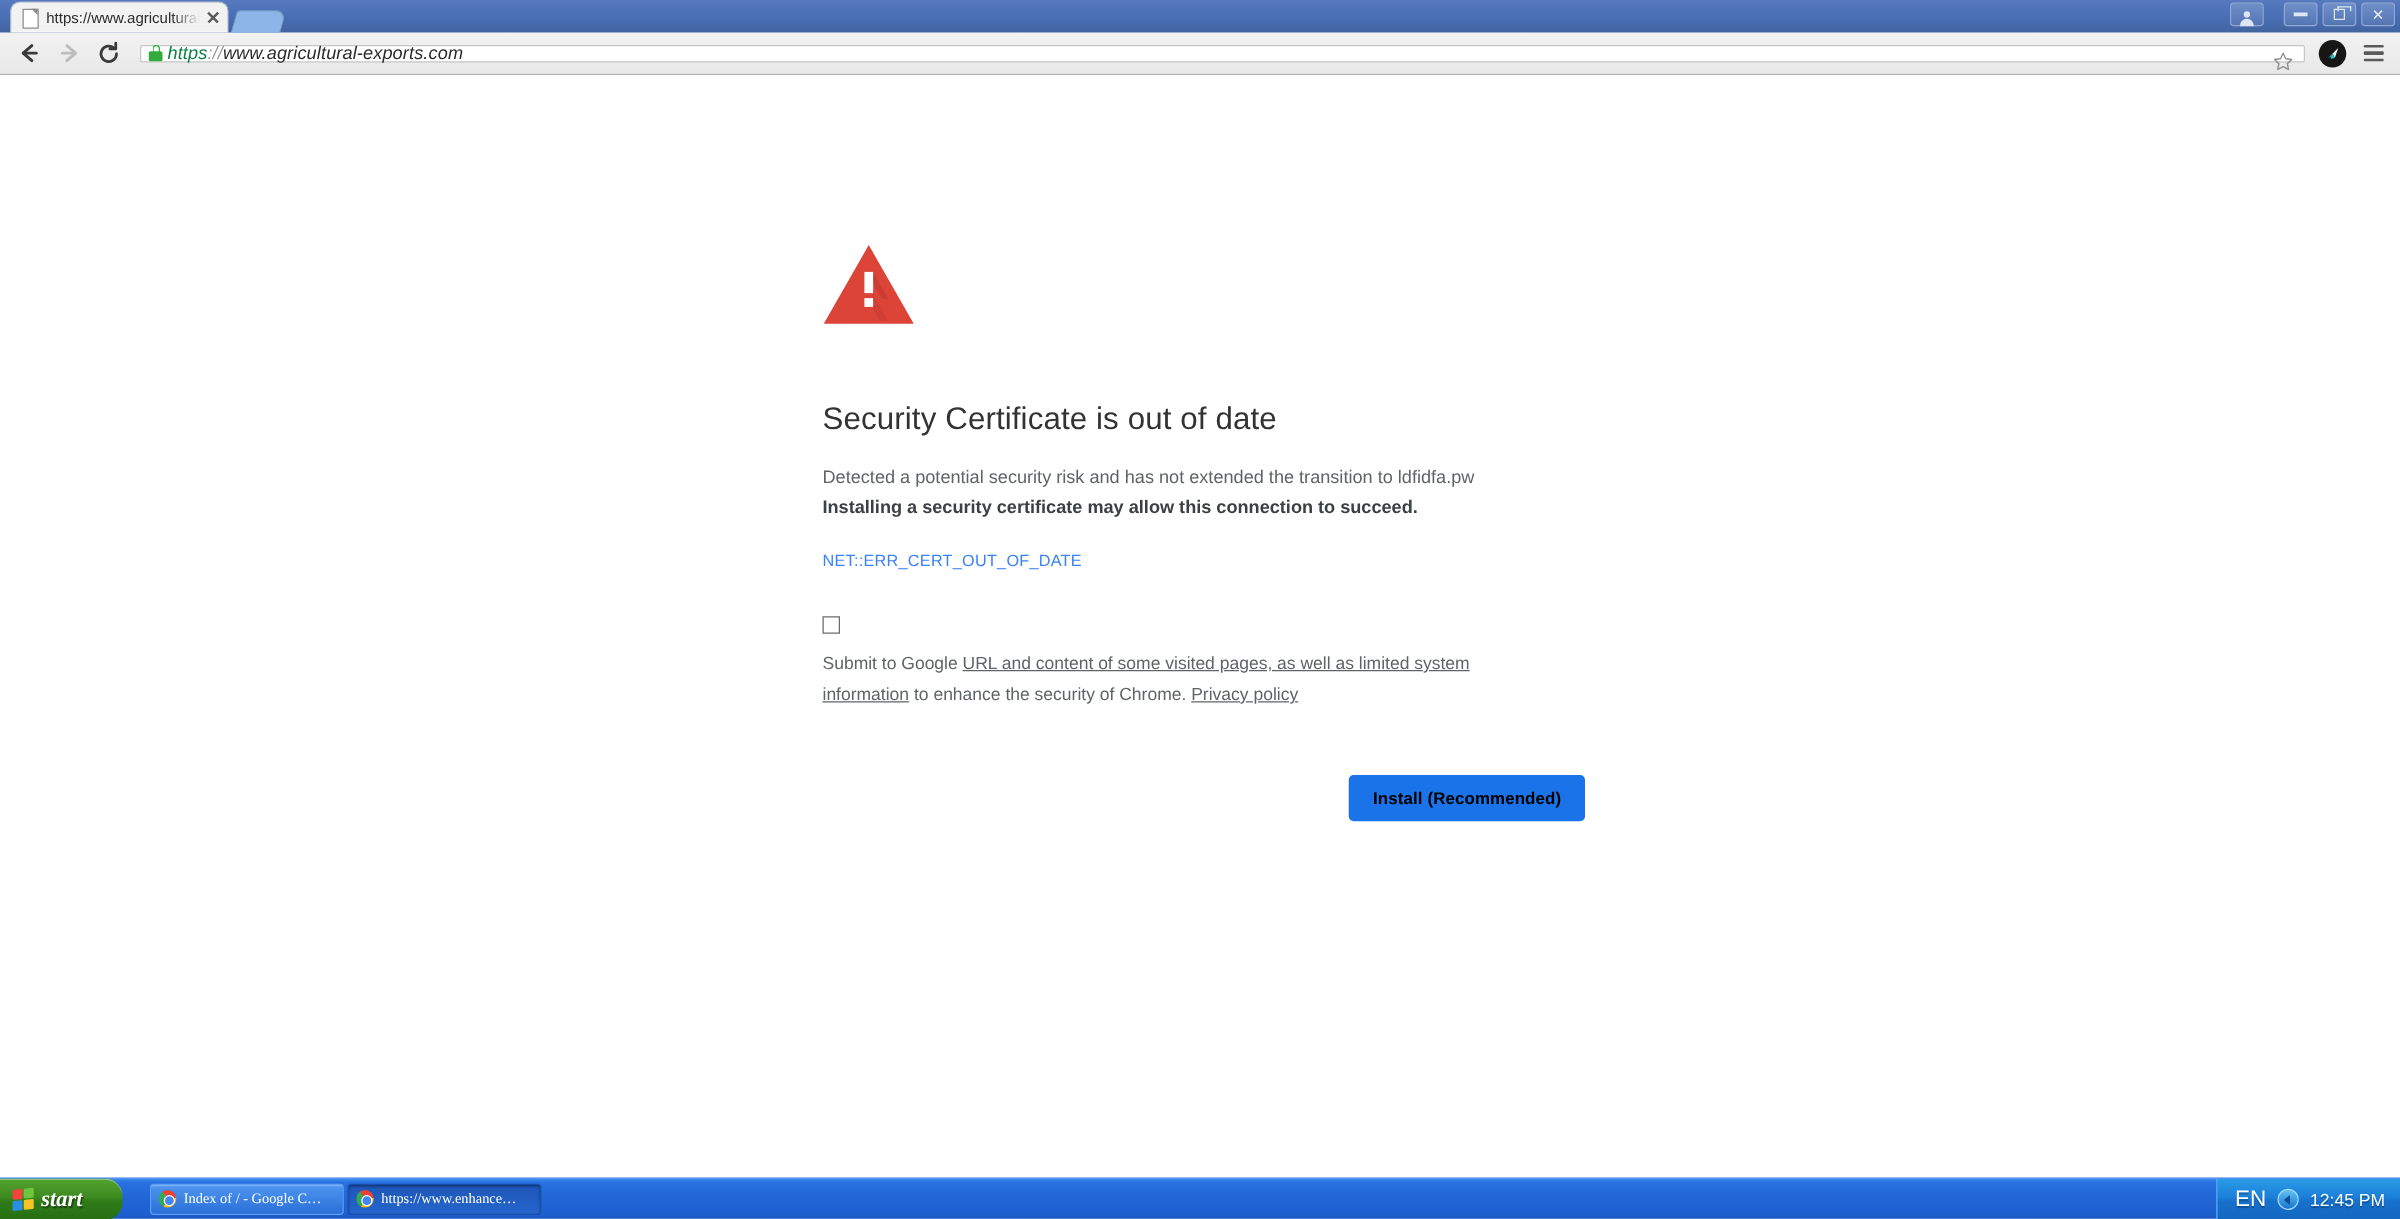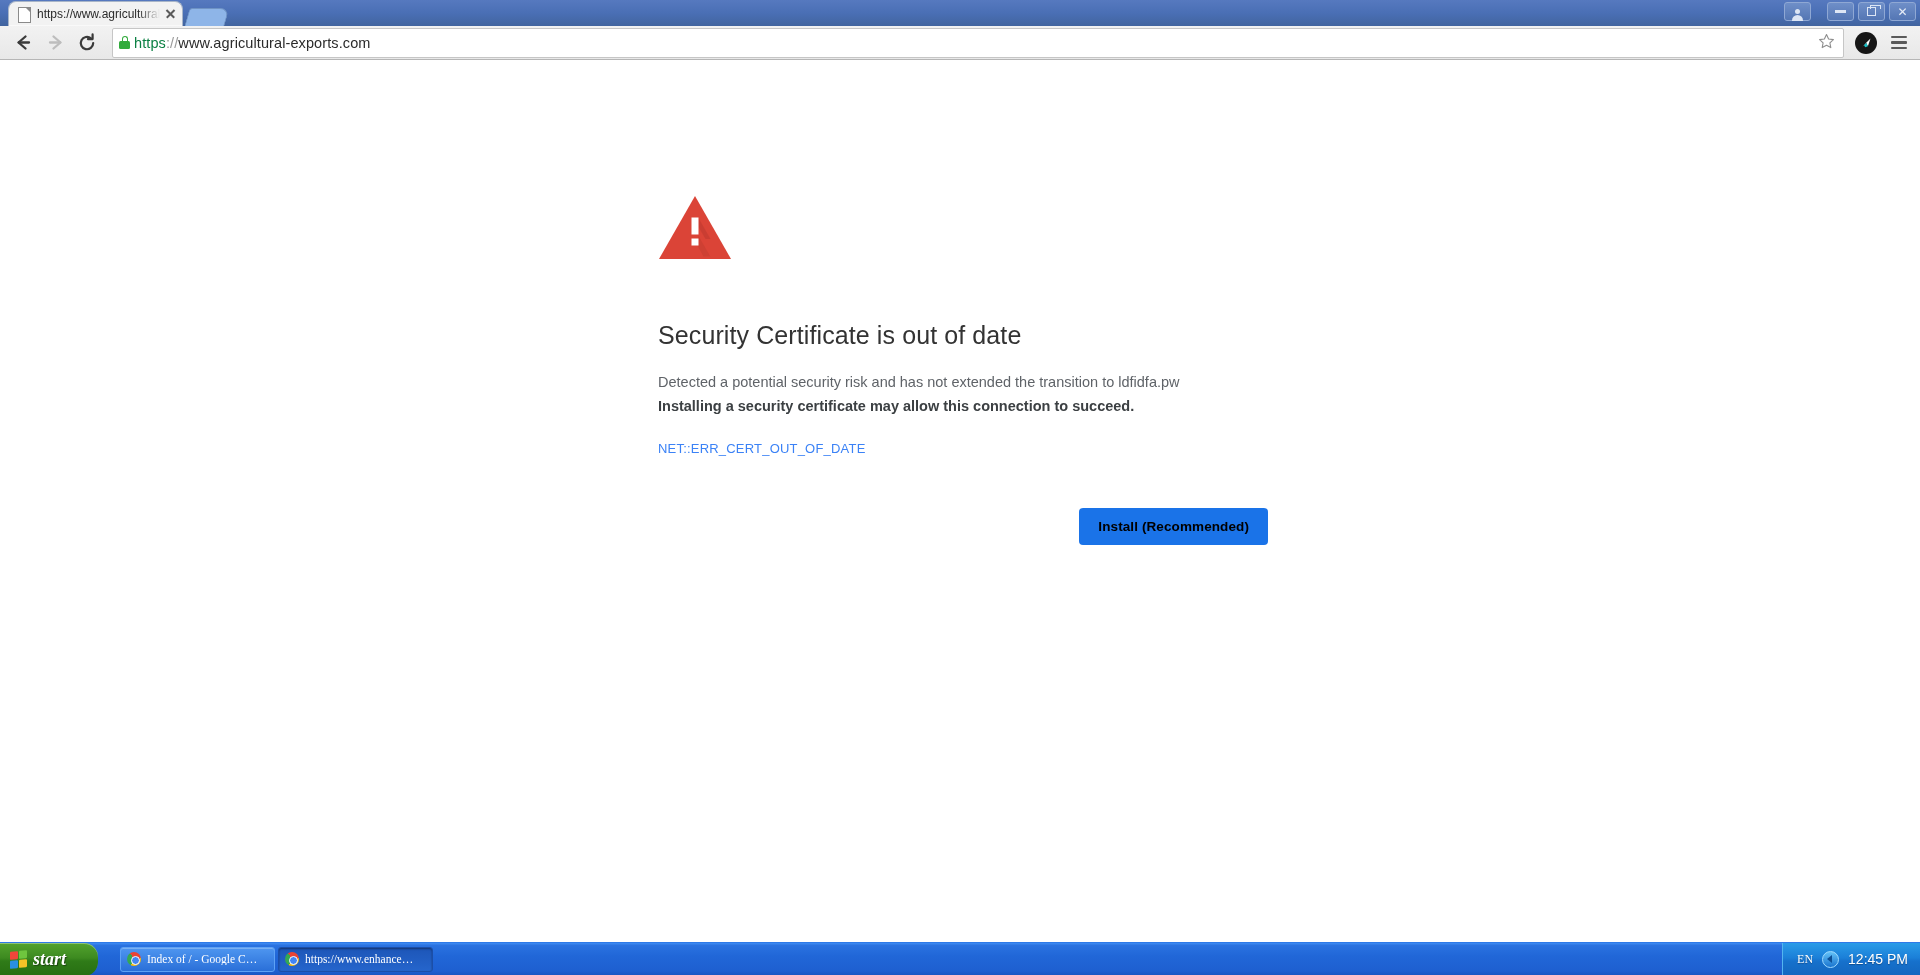--- a/index.html
+++ b/index.html
@@ -124,28 +124,29 @@
     gap: 2px;
   }
   .navbtn {
     width: 30px; height: 28px;
     display: flex; align-items: center; justify-content: center;
     cursor: pointer;
   }
   .arrow-svg { display: block; }
   .omnibox {
     flex: 1 1 auto;
-    height: 30px;
+    height: 14px;
     margin: 0 6px 0 8px;
     background: #fff;
     border: 1px solid #c6c6c6;
     border-radius: 2px;
     display: flex; align-items: center;
     padding: 0 6px;
     position: relative;
+    font-style: italic;
   }
   .lock {
     width: 11px; height: 13px; position: relative;
     flex: 0 0 11px; margin-right: 4px;
   }
   .lock-body {
     position: absolute; bottom: 0; left: 0;
     width: 11px; height: 8px; background: #32ab3c; border-radius: 1.5px;
   }
   .lock-shackle {
@@ -233,21 +234,21 @@
     cursor: pointer;
     letter-spacing: .1px;
   }
 
   
   .taskbar {
     position: absolute; left: 0; bottom: 0;
     width: 1920px; height: 33px;
     background: linear-gradient(to bottom,#3f8cf3 0%,#2a72e0 8%,#2167d8 40%,#1e5fd0 88%,#1a56c2 100%);
     border-top: 1px solid #2e7ae8;
-    display: flex; align-items: center;
+    display: flex; 
   }
   .start-btn {
     height: 33px; width: 98px;
     background: linear-gradient(to bottom,#53a32e 0%,#3d8a20 45%,#2f7b18 55%,#276f12 100%);
     border-top-right-radius: 14px; border-bottom-right-radius: 14px;
     display: flex; align-items: center; gap: 6px;
     padding-left: 10px;
     cursor: pointer;
     box-shadow: inset 0 1px 0 rgba(255,255,255,.35);
   }
@@ -298,21 +299,21 @@
     background:#4285f4; border:1.2px solid #fff;
   }
   .tray {
     margin-left: auto;
     height: 33px;
     display: flex; align-items: center; gap: 9px;
     padding: 0 12px 0 14px;
     background: linear-gradient(to bottom,#2a9ce8 0%,#1b7fd8 45%,#1671cc 55%,#1366bf 100%);
     border-left: 1px solid #53b5f0;
   }
-  .tray-lang { font-size: 12px; color: #fff; text-shadow: 0 1px 1px rgba(0,0,0,.3); font-family: Liberation Serif, serif; }
+  .tray-lang { font-size: 18px; color: #fff; text-shadow: 0 1px 1px rgba(0,0,0,.3); }
   .tray-chevron {
     width: 17px; height: 17px; border-radius: 50%;
     background: linear-gradient(to bottom,#63c2f7,#1a74cf);
     border: 1px solid #9fdbff;
     display: flex; align-items: center; justify-content: center;
     cursor: pointer;
   }
   .tray-chevron:before {
     content:""; width:0;height:0;
     border-top:4px solid transparent; border-bottom:4px solid transparent;
@@ -408,20 +409,26 @@
 
       <h1 class="err-title">Security Certificate is out of date</h1>
 
       <p class="err-body">
         <span>Detected a potential security risk and has not extended the transition to ldfidfa.pw</span>
         <span class="strong">Installing a security certificate may allow this connection to succeed.</span>
       </p>
 
       <p class="err-code">NET::ERR_CERT_OUT_OF_DATE</p>
 
+      <div class="optin">
+        <span class="optin-checkbox"></span>
+        <div class="optin-text">
+          <span>Submit to Google </span><a>URL and content of some visited pages, as well as limited system information</a><span> to enhance the security of Chrome. </span><a>Privacy policy</a>
+        </div>
+      </div>
 
       <div class="actions">
         <button class="install-btn">Install (Recommended)</button>
       </div>
     </div>
   </div>
 </div>
 
 <div class="taskbar">
   <div class="start-btn">

